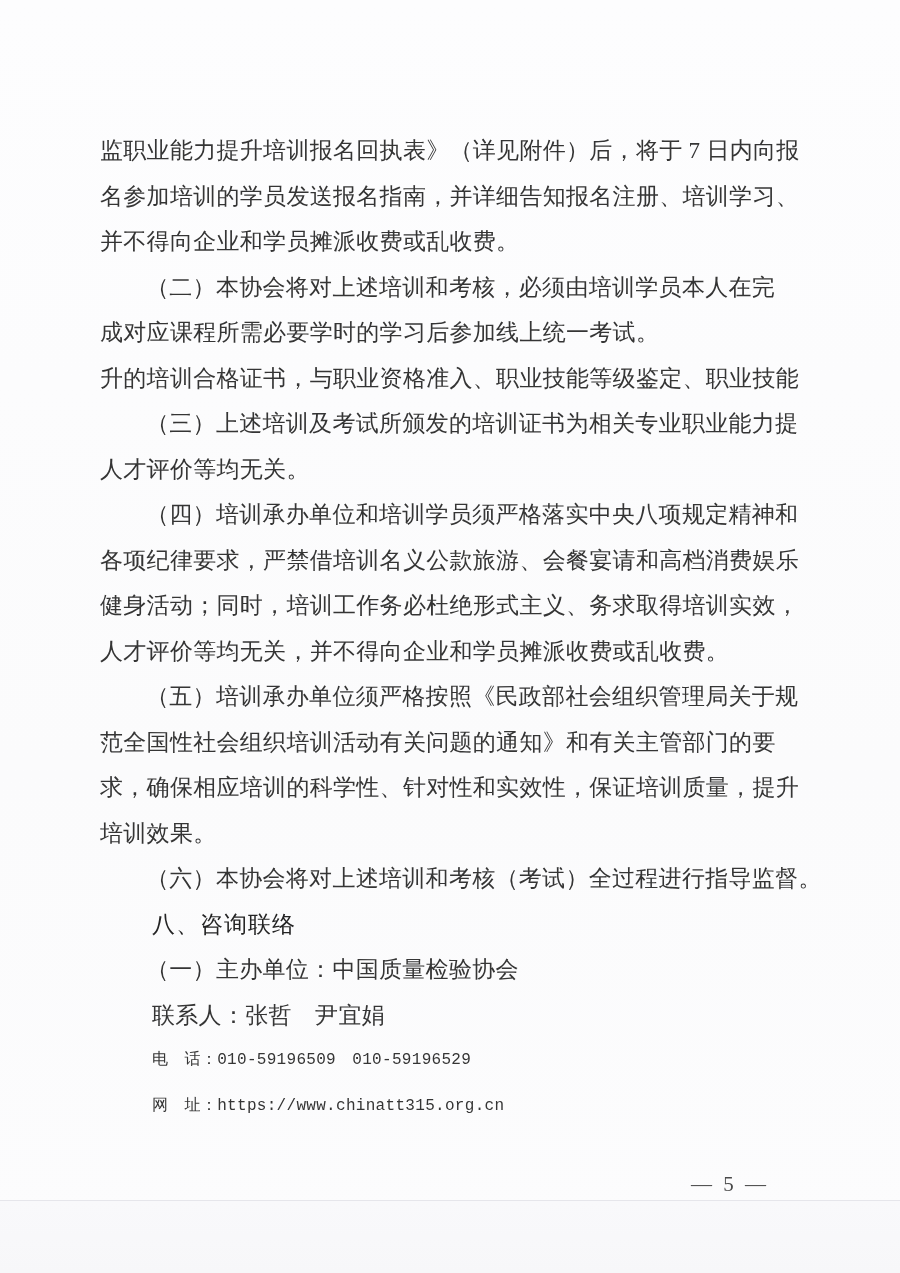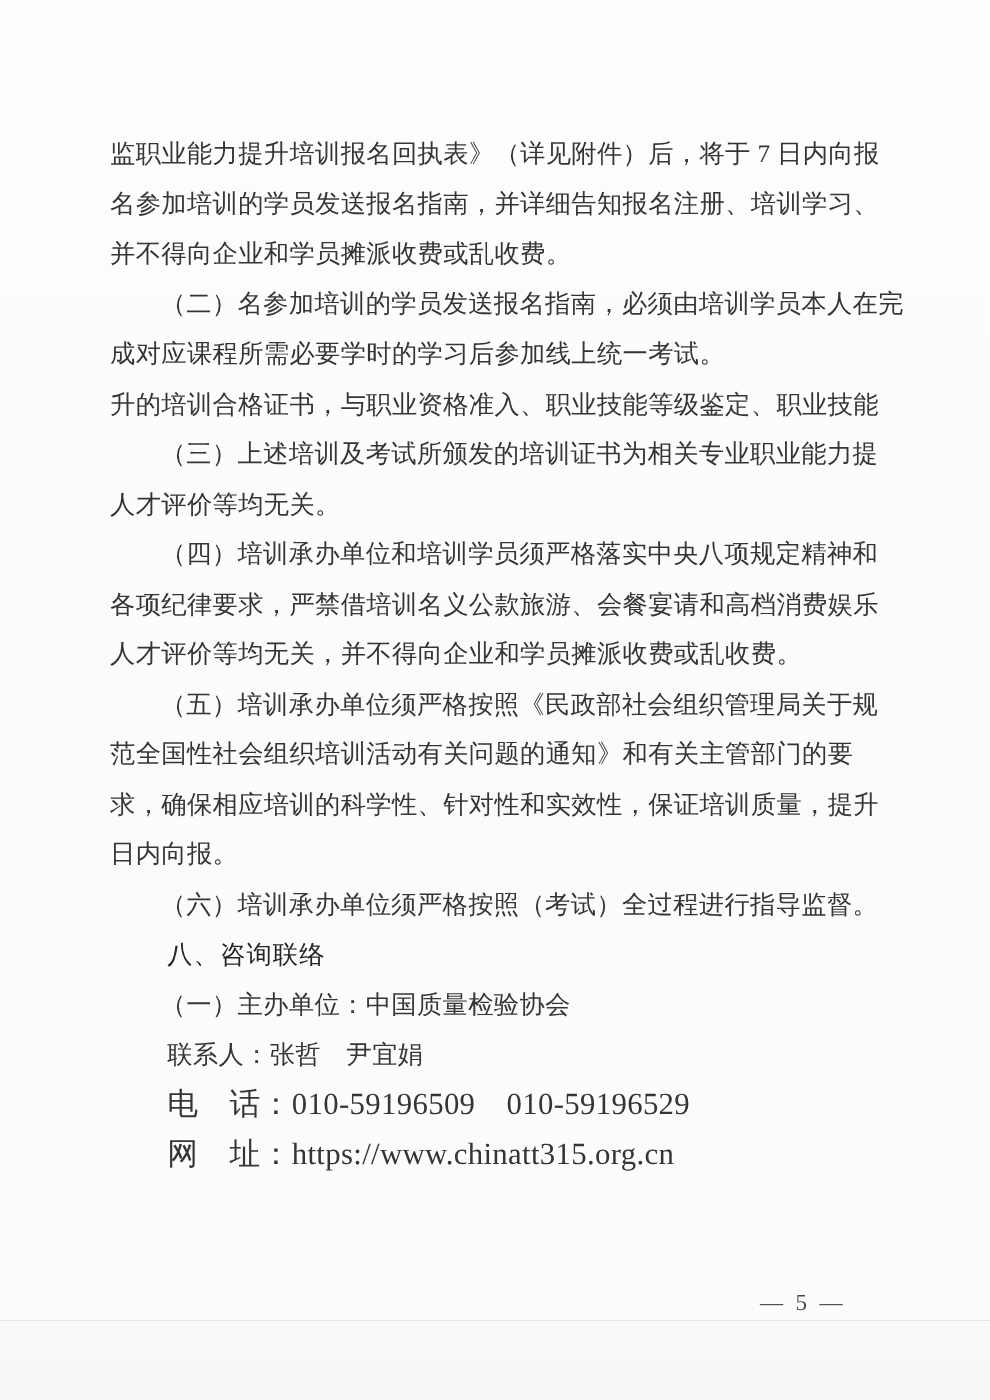--- a/index.html
+++ b/index.html
@@ -12,21 +12,21 @@
     width: 900px;
     height: 1273px;
     background: linear-gradient(180deg, #fdfdfe 0%, #fbfbfc 60%, #fcfcfd 100%);
     overflow: hidden;
     font-family: "Liberation Serif", "DejaVu Serif", serif;
     color: #333333;
   }
   .textblock {
     position: absolute;
     left: 100px;
-    top: 117px;
+    top: 128px;
     width: 720px;
   }
   p.line {
     margin: 0;
     height: 45.5px;
     line-height: 45.5px;
     font-size: 23px;
     letter-spacing: 0.3px;
     white-space: nowrap;
     color: #353535;
@@ -35,22 +35,22 @@
     padding-left: 46px;
   }
   p.line.heading {
     font-family: "Liberation Sans", "DejaVu Sans", sans-serif;
     font-weight: normal;
     color: #242424;
     letter-spacing: 1px;
     padding-left: 52px;
   }
   p.line.latin {
-    font-family: Liberation Serif, serif;
-    font-size: 28px;
+    font-family: Liberation Mono, monospace;
+    font-size: 16px;
     padding-left: 52px;
   }
   p.line.contact {
     padding-left: 52px;
   }
   .page-number {
     position: absolute;
     top: 1168px;
     left: 655px;
     width: 150px;
@@ -80,33 +80,34 @@
   }
 </style>
 </head>
 <body>
 
 <div class="page">
   <div class="textblock">
     <p class="line">监职业能力提升培训报名回执表》（详见附件）后，将于 7 日内向报</p>
     <p class="line">名参加培训的学员发送报名指南，并详细告知报名注册、培训学习、</p>
     <p class="line">并不得向企业和学员摊派收费或乱收费。</p>
-    <p class="line indent">（二）名参加培训的学员发送报名指南，必须由培训学员本人在完</p>
+    <p class="line indent">（二）本协会将对上述培训和考核，必须由培训学员本人在完</p>
     <p class="line">成对应课程所需必要学时的学习后参加线上统一考试。</p>
     <p class="line">升的培训合格证书，与职业资格准入、职业技能等级鉴定、职业技能</p>
     <p class="line indent">（三）上述培训及考试所颁发的培训证书为相关专业职业能力提</p>
     <p class="line">人才评价等均无关。</p>
     <p class="line indent">（四）培训承办单位和培训学员须严格落实中央八项规定精神和</p>
     <p class="line">各项纪律要求，严禁借培训名义公款旅游、会餐宴请和高档消费娱乐</p>
+    <p class="line">健身活动；同时，培训工作务必杜绝形式主义、务求取得培训实效，</p>
     <p class="line">人才评价等均无关，并不得向企业和学员摊派收费或乱收费。</p>
     <p class="line indent">（五）培训承办单位须严格按照《民政部社会组织管理局关于规</p>
     <p class="line">范全国性社会组织培训活动有关问题的通知》和有关主管部门的要</p>
     <p class="line">求，确保相应培训的科学性、针对性和实效性，保证培训质量，提升</p>
-    <p class="line">日内向报。</p>
-    <p class="line indent">（六）培训承办单位须严格按照（考试）全过程进行指导监督。</p>
+    <p class="line">培训效果。</p>
+    <p class="line indent">（六）本协会将对上述培训和考核（考试）全过程进行指导监督。</p>
     <p class="line heading">八、咨询联络</p>
     <p class="line indent">（一）主办单位：中国质量检验协会</p>
     <p class="line contact">联系人：张哲　尹宜娟</p>
     <p class="line latin">电　话：010-59196509　010-59196529</p>
     <p class="line latin">网　址：https://www.chinatt315.org.cn</p>
   </div>
 
   <div class="page-number">— 5 —</div>
 
   <div class="page-bottom-edge"></div>

